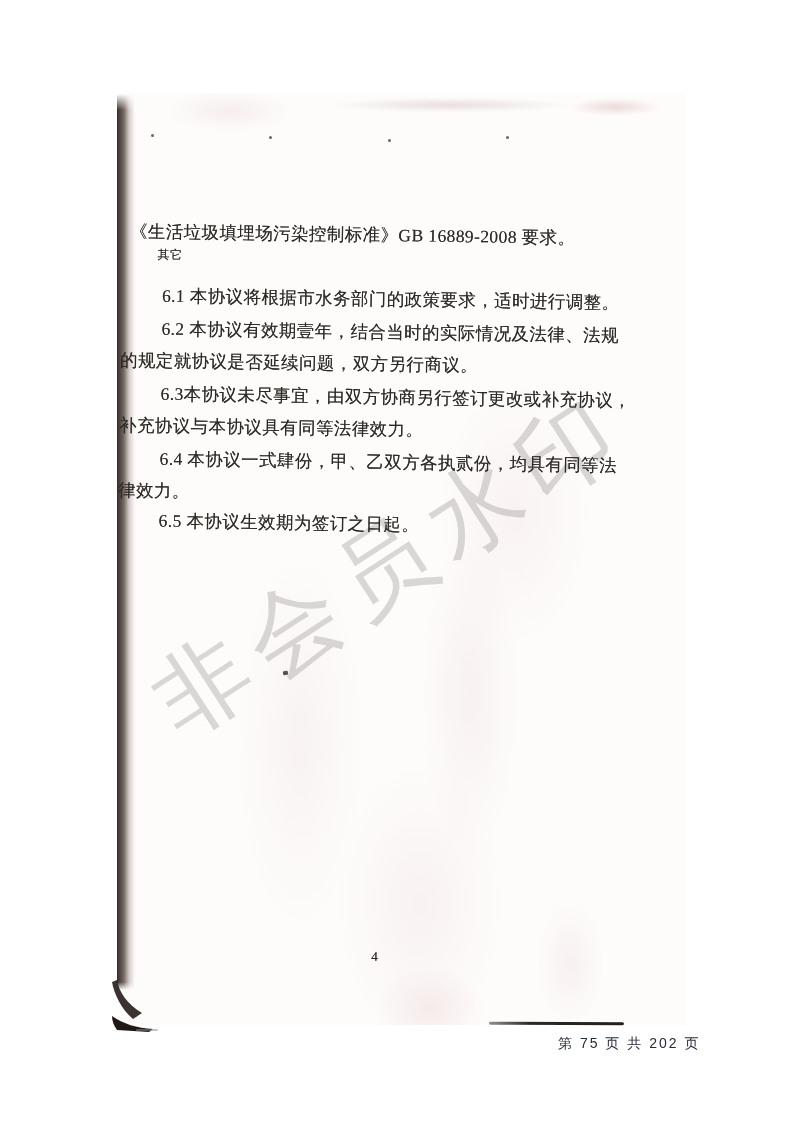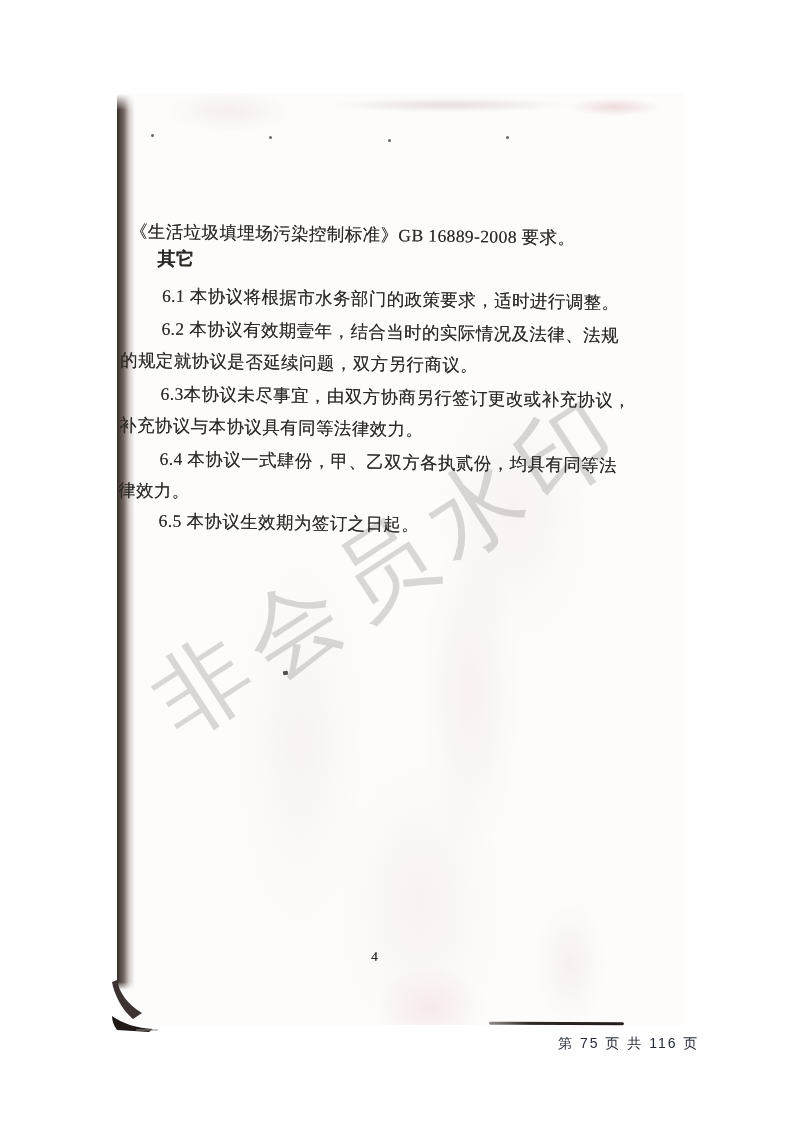--- a/index.html
+++ b/index.html
@@ -66,21 +66,21 @@
     position: absolute; left: 120px; top: 95px;
     width: 566px; height: 930px;
     transform: rotate(0.85deg); transform-origin: 0 0;
     z-index: 2;
     color: #2d2a26;
     font-size: 17.5px;
     text-shadow: 0 0 0.5px rgba(45,40,35,0.65);
   }
   .line { position: absolute; white-space: nowrap; letter-spacing: 0.4px; }
   .line.l0  { left: 12px;  top: 124px; }
-  .line.l1  { left: 40px;  top: 151px; font-weight: bold; font-size: 18px; }
+  .line.l1  { left: 40px;  top: 151px; font-weight: normal; font-size: 12px; }
   .line.l2  { left: 45px;  top: 188px; }
   .line.l3  { left: 45px;  top: 221px; }
   .line.l4  { left: 4px;   top: 253px; }
   .line.l5  { left: 45px;  top: 286px; }
   .line.l6  { left: 4px;   top: 318px; }
   .line.l7  { left: 45px;  top: 351px; }
   .line.l8  { left: 4px;   top: 383px; }
   .line.l9  { left: 45px;  top: 413px; }
   .scan-page-number {
     position: absolute; left: 264px; top: 850px;
@@ -136,15 +136,15 @@
     <div class="line l9">6.5 本协议生效期为签订之日起。</div>
     <div class="scan-page-number">4</div>
   </div>
 
   <div class="speck s1"></div>
   <div class="speck s2"></div>
   <div class="speck s3"></div>
   <div class="speck s4"></div>
   <div class="speck s5"></div>
 
-  <div class="viewer-footer">第 75 页 共 116 页</div>
+  <div class="viewer-footer">第 75 页 共 202 页</div>
 
 </div>
 
 </body></html>

